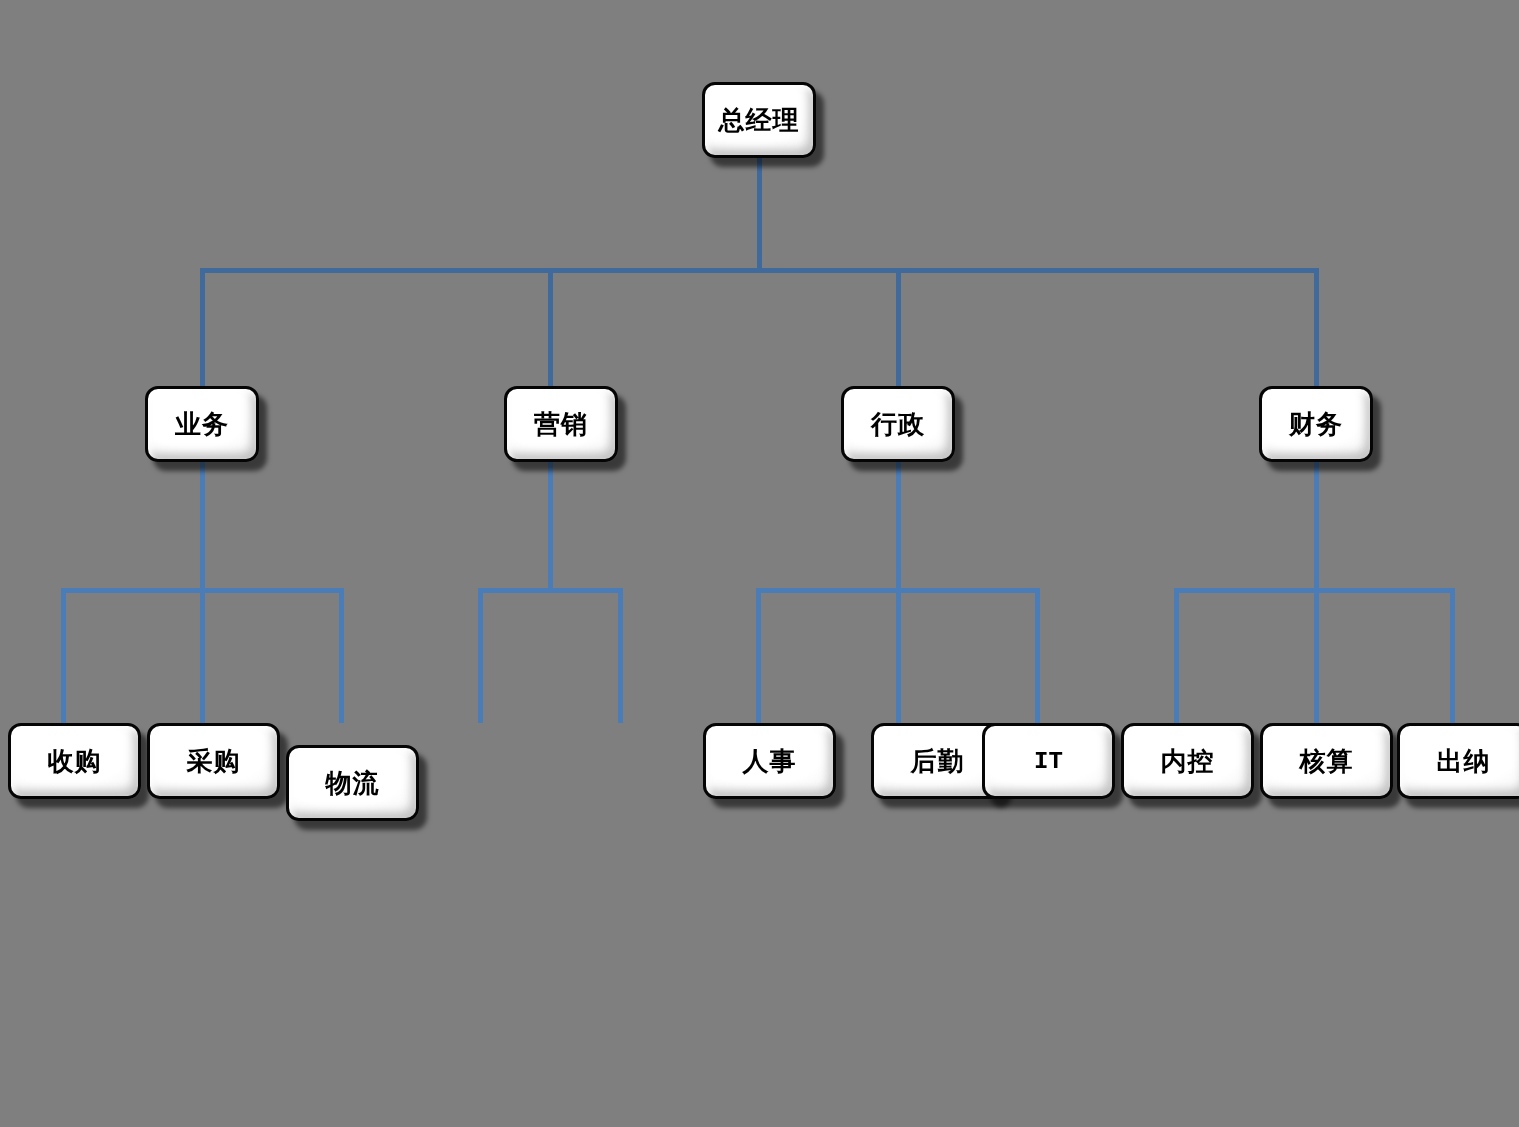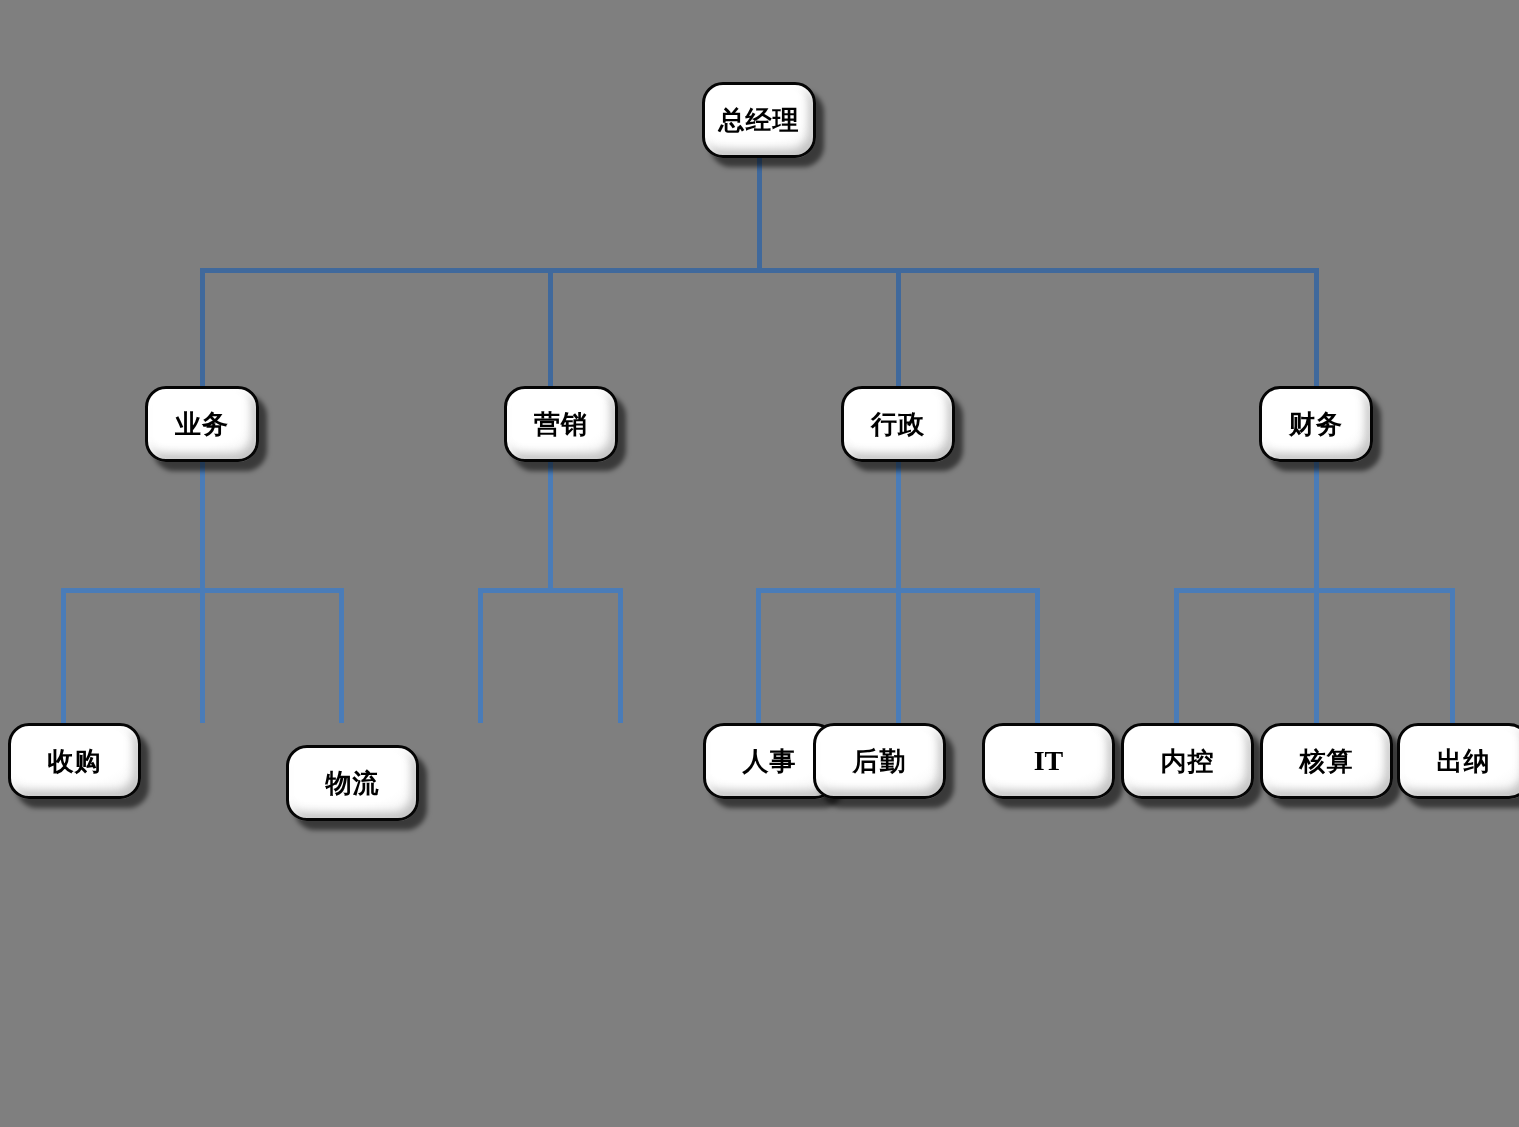--- a/index.html
+++ b/index.html
@@ -19,21 +19,21 @@
     z-index: 0;
   }
 
   .node {
     position: absolute;
     z-index: 1;
     box-sizing: border-box;
     width: 114px;
     height: 76px;
     border: 3px solid #050505;
-    border-radius: 21px;
+    border-radius: 13px;
     background: radial-gradient(120% 115% at 42% 36%,
                 #ffffff 42%, #f4f4f4 68%, #dcdcdc 90%, #cdcdcd 100%);
     box-shadow:
       8px 9px 5px rgba(0,0,0,0.55),
       inset 3px 4px 6px rgba(255,255,255,1),
       inset -5px -6px 9px rgba(115,115,115,0.38);
     display: flex;
     align-items: center;
     justify-content: center;
   }
@@ -43,22 +43,22 @@
   .node .label {
     font-size: 26px;
     font-weight: bold;
     color: #000;
     letter-spacing: 1px;
     white-space: nowrap;
     user-select: none;
   }
 
   .node.latin .label {
-    font-family: Liberation Serif, serif;
-    font-size: 28px;
+    font-family: Liberation Mono, monospace;
+    font-size: 24px;
     letter-spacing: 0;
   }
 </style>
 </head>
 <body>
 
 <div class="canvas">
 
   <svg class="wires" width="1519" height="1127" viewBox="0 0 1519 1127">
     <g fill="none" stroke-width="5" stroke="#40699C">
@@ -92,29 +92,32 @@
   <div class="node" style="left:841px;top:386px">
     <span class="label">行政</span>
   </div>
   <div class="node" style="left:1259px;top:386px">
     <span class="label">财务</span>
   </div>
 
   <div class="node small" style="left:8px;top:723px">
     <span class="label">收购</span>
   </div>
+  <div class="node small" style="left:147px;top:723px">
+    <span class="label">采购</span>
+  </div>
   <div class="node small" style="left:286px;top:745px">
     <span class="label">物流</span>
   </div>
 
 
   <div class="node small" style="left:703px;top:723px">
     <span class="label">人事</span>
   </div>
-  <div class="node small" style="left:813px;top:723px">
+  <div class="node small" style="left:871px;top:723px">
     <span class="label">后勤</span>
   </div>
   <div class="node small latin" style="left:982px;top:723px">
     <span class="label">IT</span>
   </div>
 
   <div class="node small" style="left:1121px;top:723px">
     <span class="label">内控</span>
   </div>
   <div class="node small" style="left:1260px;top:723px">

